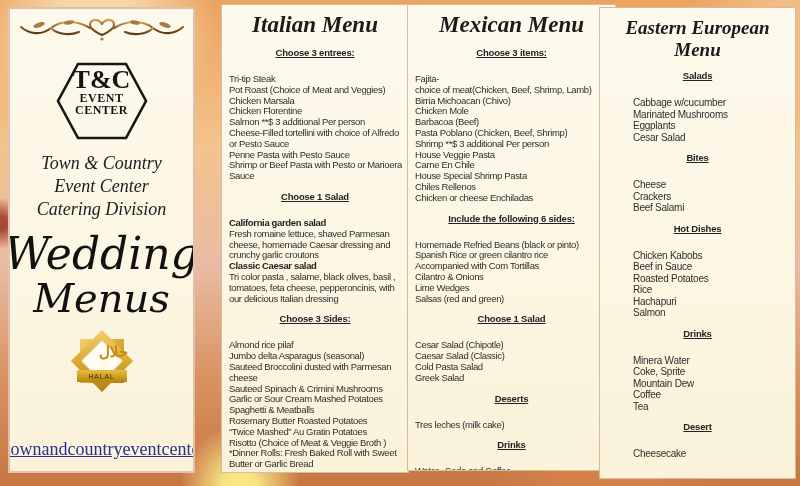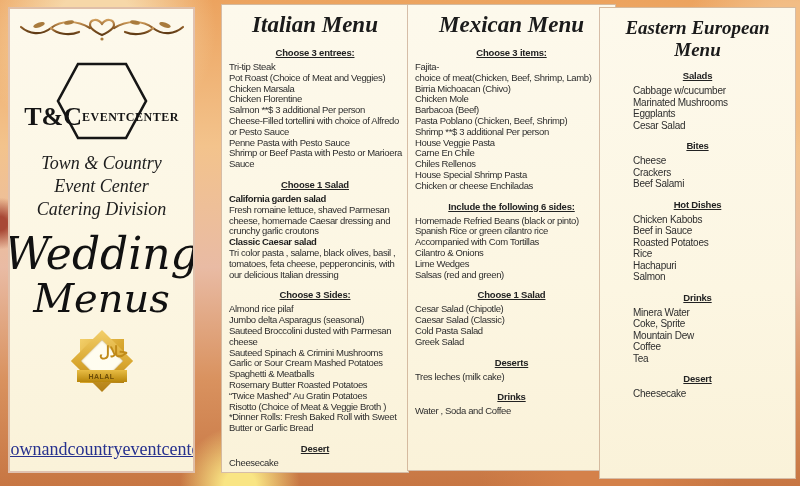--- a/index.html
+++ b/index.html
@@ -21,21 +21,21 @@
     background:linear-gradient(180deg,#fdf9ec 0%,#fcf6e2 60%,#faf2d9 100%);
     border:1px solid rgba(175,130,100,.5);
     box-sizing:border-box;
     overflow:hidden;
   }
   
   .brand{left:8px;top:7px;width:187px;height:466px;display:flex;flex-direction:column;align-items:center;border:2px solid rgba(200,150,130,.55);}
   .ornament{margin-top:5px;flex:0 0 auto;}
   .logo{position:relative;width:92px;height:82px;margin-top:6px;flex:0 0 auto;}
   .logo svg{position:absolute;left:0;top:0;}
-  .logo-text{position:absolute;left:0;top:16px;width:92px;height:82px;display:flex;align-items:center;justify-content:center;color:#141414;}
+  .logo-text{position:absolute;left:0;top:8px;width:92px;height:82px;display:flex;flex-direction:column;align-items:center;color:#141414;}
   .logo-acr{font-family:"Liberation Serif",serif;font-weight:bold;font-size:26px;line-height:24px;}
   .logo-l2{font-family:"Liberation Serif",serif;font-weight:bold;font-size:12px;line-height:12px;letter-spacing:.5px;}
   .logo-l3{font-family:"Liberation Serif",serif;font-weight:bold;font-size:12px;line-height:12px;letter-spacing:.5px;}
   .org{margin-top:10px;text-align:center;font-family:"Liberation Serif",serif;font-style:italic;font-size:18px;line-height:23px;color:#1d1d1d;}
   .script-line1{margin-top:8px;font-family:"DejaVu Serif",serif;font-style:italic;font-size:44px;line-height:50px;color:#111;}
   .script-line2{margin-top:-4px;font-family:"DejaVu Serif",serif;font-style:italic;font-size:40px;line-height:46px;color:#111;}
   
   .halal{position:relative;width:66px;height:64px;margin-top:8px;flex:0 0 auto;}
   .halal .sq{position:absolute;left:11px;top:10px;width:44px;height:44px;background:linear-gradient(135deg,#f3cf6a,#d8a62e 55%,#b07e16);}
   .halal .sq.r45{transform:rotate(45deg);}
@@ -45,21 +45,21 @@
   .halal .ribbon:before,.halal .ribbon:after{content:"";position:absolute;top:2px;width:10px;height:12px;background:#a5770d;z-index:-1;}
   .halal .ribbon:before{left:-7px;transform:skewY(18deg);}
   .halal .ribbon:after{right:-7px;transform:skewY(-18deg);}
   .website{margin-top:auto;margin-bottom:11px;font-family:"Liberation Serif",serif;font-size:18px;color:#26318e;text-decoration:underline;}
   
   .menu-italian{left:221px;top:4px;width:188px;height:469px;}
   .menu-mexican{left:407px;top:4px;width:209px;height:467px;}
   .menu-eastern{left:599px;top:7px;width:197px;height:472px;}
   .menu-title{font-family:"Liberation Serif",serif;font-style:italic;font-weight:600;text-align:center;font-size:23px;margin:7px 2px 4px;color:#1b1b1b;}
   .menu-eastern .menu-title{font-size:19px;font-weight:bold;margin-top:9px;}
-  .sec-heading{font-size:9.5px;font-weight:bold;text-decoration:underline;text-align:center;margin-top:9px;margin-bottom:4px;letter-spacing:-0.2px;color:#222;}
+  .sec-heading{font-size:9.5px;font-weight:bold;text-decoration:underline;text-align:center;margin-top:9px;margin-bottom:16px;letter-spacing:-0.2px;color:#222;}
   .item{font-size:9.5px;line-height:10.8px;letter-spacing:-0.35px;color:#2e2e2e;padding:0 3px 0 7px;}
   .item.bold{font-weight:bold;color:#1d1d1d;}
   .menu-eastern .item{padding-left:33px;font-size:10px;line-height:11.5px;letter-spacing:-0.25px;}
 </style>
 </head>
 <body>
 
 <div class="page">
 
   <aside class="panel brand">
@@ -157,22 +157,22 @@
         <div class="sec-heading">Choose 3 items:</div>
         <div class="item">Fajita-</div>
         <div class="item">choice of meat(Chicken, Beef, Shrimp, Lamb)</div>
         <div class="item">Birria Michoacan (Chivo)</div>
         <div class="item">Chicken Mole</div>
         <div class="item">Barbacoa (Beef)</div>
         <div class="item">Pasta Poblano (Chicken, Beef, Shrimp)</div>
         <div class="item">Shrimp **$ 3 additional Per person</div>
         <div class="item">House Veggie Pasta</div>
         <div class="item">Carne En Chile</div>
+        <div class="item">House Special Shrimp Pasta</div>
         <div class="item">Chiles Rellenos</div>
-        <div class="item">House Special Shrimp Pasta</div>
         <div class="item">Chicken or cheese Enchiladas</div>
         <div class="sec-heading">Include the following 6 sides:</div>
         <div class="item">Homemade Refried Beans (black or pinto)</div>
         <div class="item">Spanish Rice or green cilantro rice</div>
         <div class="item">Accompanied with Com Tortillas</div>
         <div class="item">Cilantro &amp; Onions</div>
         <div class="item">Lime Wedges</div>
         <div class="item">Salsas (red and green)</div>
         <div class="sec-heading">Choose 1 Salad</div>
         <div class="item">Cesar Salad (Chipotle)</div>

